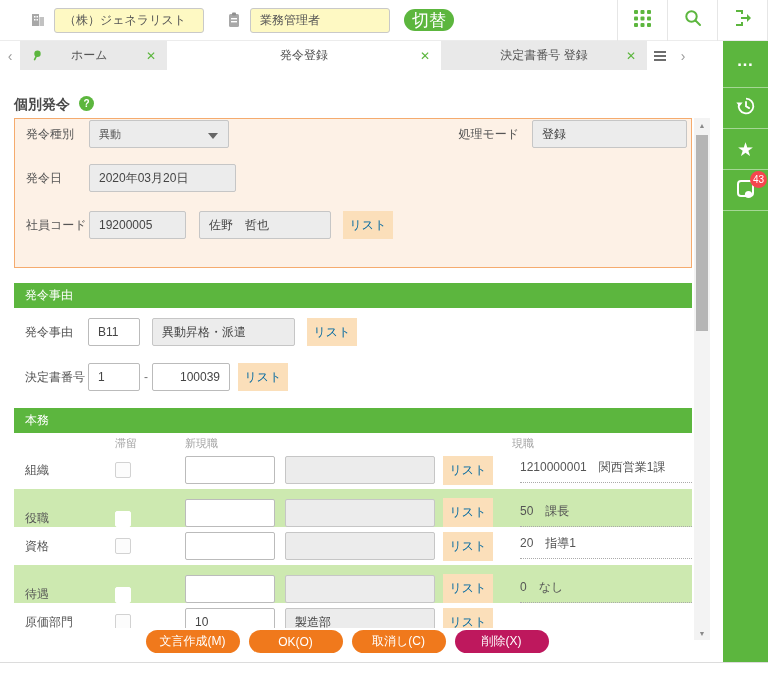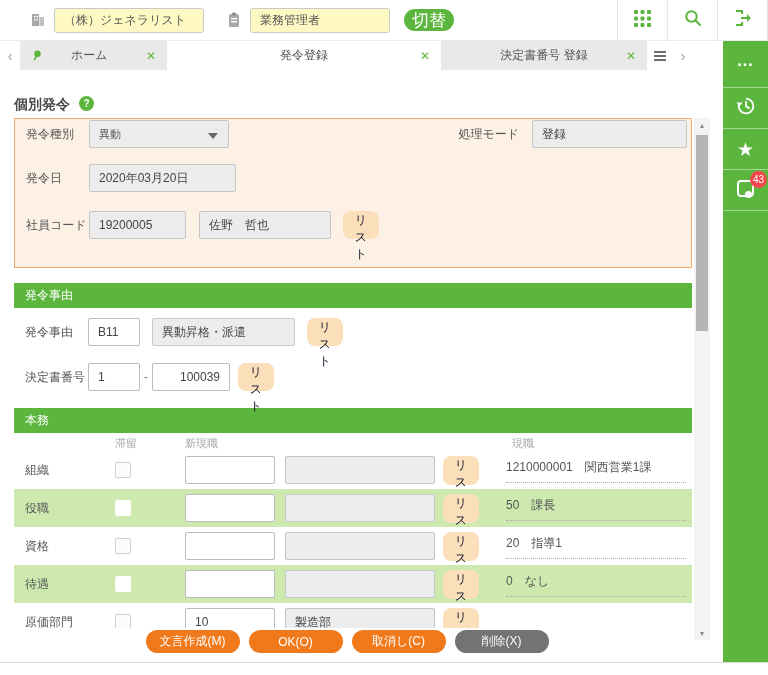--- a/index.html
+++ b/index.html
@@ -55,42 +55,42 @@
   
   .viewport{position:absolute;left:14px;top:118px;width:678px;height:510px;overflow:hidden;}
   .sec-general{box-sizing:border-box;width:678px;height:150px;background:#fdf1e6;border:1px solid #f5ab6e;}
   .frow{display:flex;align-items:center;height:28px;}
   .frow .lbl{margin-left:11px;width:63px;font-size:12px;color:#555;flex:none;}
   .inp{box-sizing:border-box;height:28px;border:1px solid #c6c6c6;border-radius:2px;font-size:12px;color:#444;padding:0 9px;font-family:inherit;}
   .inp.gray{background:#ececec;}
   .inp.white{background:#fff;border-color:#bbb;}
   .dropdown{position:relative;box-sizing:border-box;width:140px;height:28px;background:#ececec;border:1px solid #c6c6c6;border-radius:2px;display:flex;align-items:center;font-size:11px;color:#555;padding-left:9px;cursor:pointer;}
   .caret{position:absolute;right:10px;top:12px;width:0;height:0;border-left:5px solid transparent;border-right:5px solid transparent;border-top:6px solid #666;}
-  .list-btn{box-sizing:border-box;height:28px;width:36px;border:none;border-radius:8px;background:#fbdfba;color:#0f172a;font-size:12px;font-family:inherit;cursor:pointer;flex:none;}
+  .list-btn{box-sizing:border-box;height:28px;width:50px;border:none;border-radius:0;background:#fbdfba;color:#0369a1;font-size:12px;font-family:inherit;cursor:pointer;flex:none;}
   .sec-head{box-sizing:border-box;height:25px;background:#5cb63e;color:#fff;font-size:12px;display:flex;align-items:center;padding-left:11px;}
   .sec-reason{margin-top:15px;background:#fff;}
   .sec-duty{margin-top:2px;background:#fff;}
   .colhead{position:relative;height:18px;font-size:11px;color:#a3a3a3;}
   .colhead span{position:absolute;top:3px;}
   .ch-stay{left:101px;} .ch-new{left:171px;} .ch-cur{left:498px;}
   .drow{display:flex;align-items:center;height:38px;}
-  .drow.alt{background:#cde9b0;}
+  .drow.alt{background:#cde9b0;align-items:flex-end;}
   .drow .dlbl{margin-left:11px;width:70px;font-size:12px;color:#555;flex:none;}
   .cbox{appearance:none;-webkit-appearance:none;margin:0 0 0 20px;width:16px;height:16px;background:#fcfcfc;border:1px solid #d2d2d2;border-radius:2px;flex:none;cursor:pointer;}
   .drow.alt .cbox{background:#fff;border-color:#fff;}
   .d-code{margin-left:54px;width:90px;}
   .d-name{margin-left:10px;width:150px;}
   .d-list{margin-left:8px;height:29px;}
   .d-cur{margin-left:27px;width:180px;height:25px;font-size:12px;color:#555;border-bottom:1px dotted #aaa;box-sizing:border-box;padding-top:1px;}
 
   
   .footer{position:absolute;left:0;top:630px;width:694px;display:flex;justify-content:center;gap:9px;}
   .fbtn{height:23px;min-width:94px;padding:0 14px;border:none;border-radius:12px;color:#fff;font-size:12px;font-family:inherit;cursor:pointer;}
   .fbtn.primary{background:#f0791c;}
-  .fbtn.disabled{background:#737373;}
+  .fbtn.disabled{background:#be185d;}
 
   .bottom-line{position:absolute;left:0;top:662px;width:768px;border-top:1px solid #dcdcdc;}
 </style>
 </head>
 <body>
 
 <div class="app">
 
   <div class="topbar">
     <div class="lead"></div>

